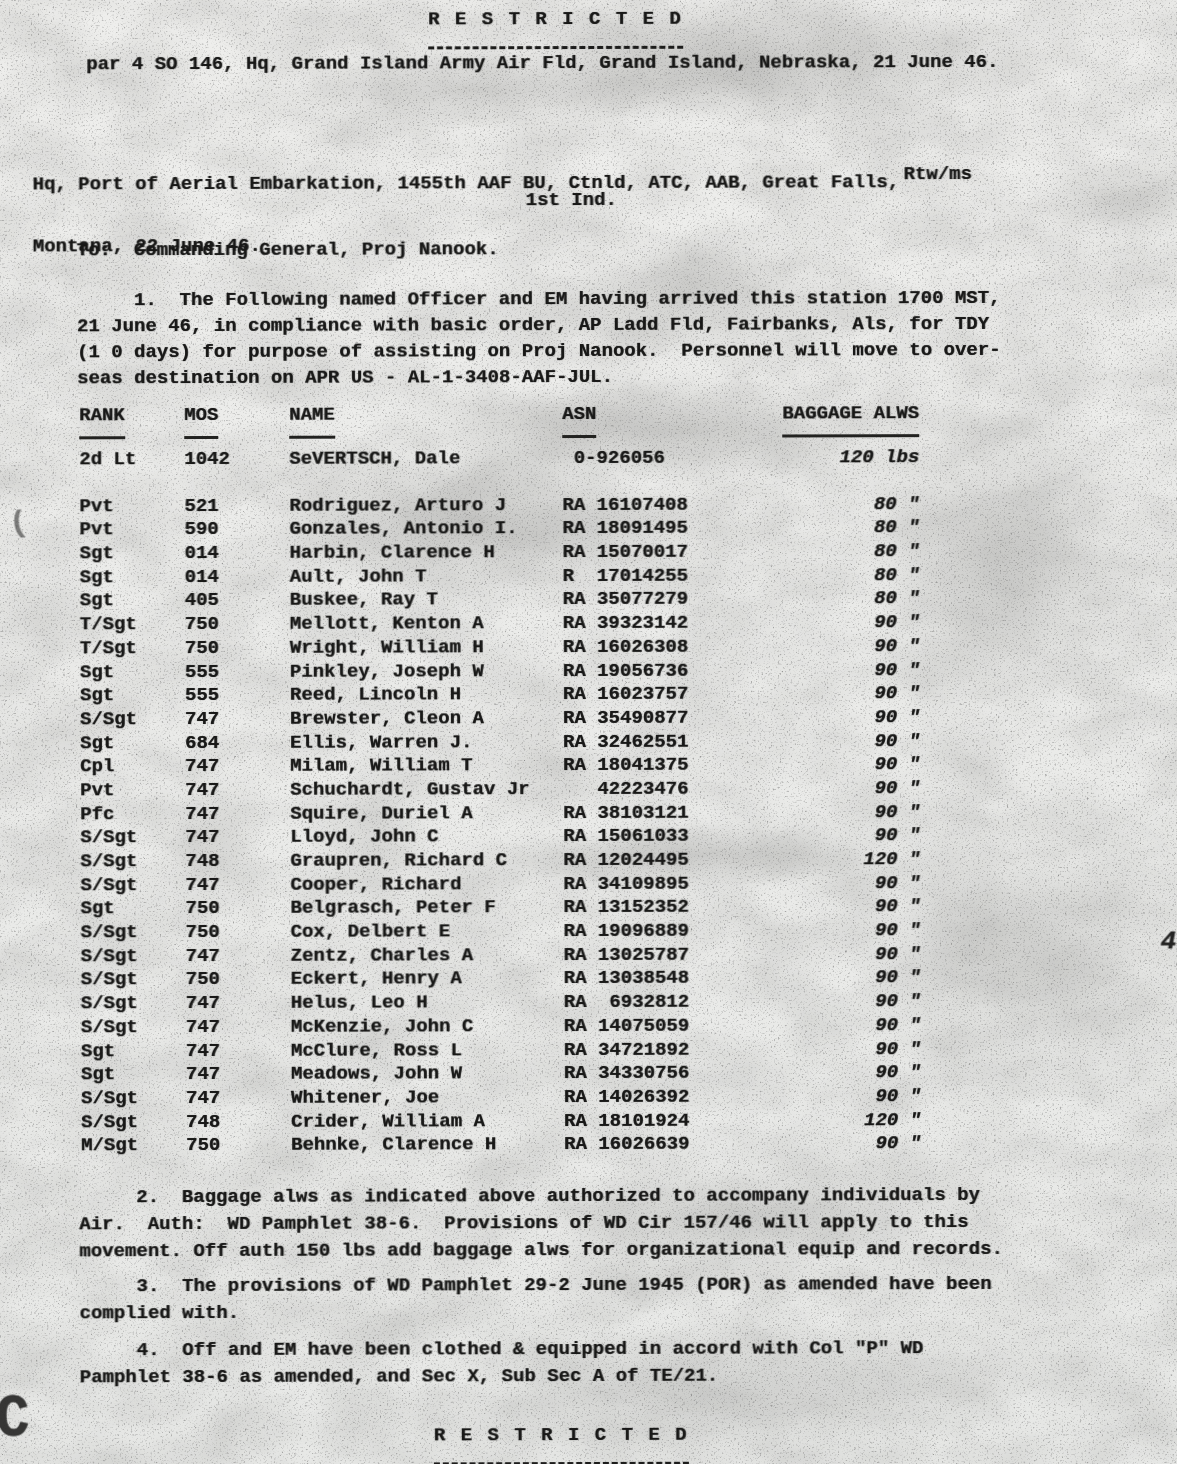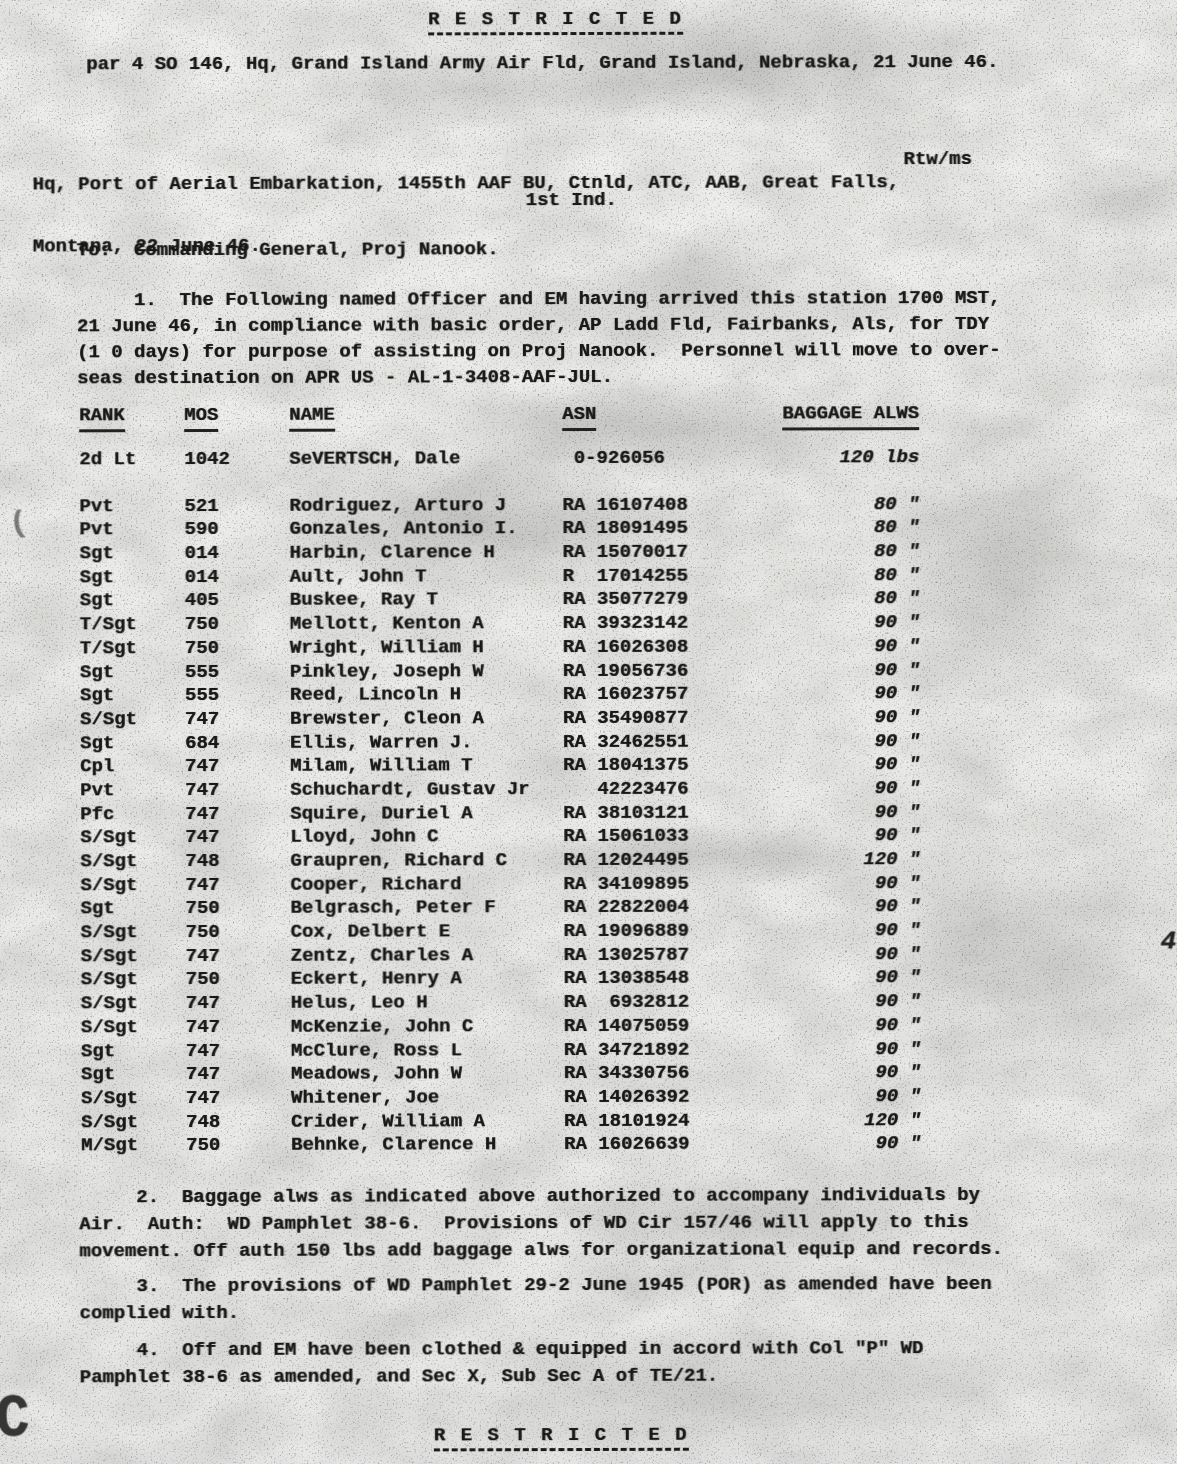--- a/index.html
+++ b/index.html
@@ -31,32 +31,32 @@
     color:#181817;
     font-size:19px;
     filter:blur(0.25px);
     text-shadow:0.4px 0.4px 0.7px rgba(25,25,25,.65), -0.2px 0 0.4px rgba(25,25,25,.35);
   }
   .abs{position:absolute;white-space:pre;}
   .restricted{
     font-size:19px;
     letter-spacing:2px;
     border-bottom:3px dashed #1c1c1b;
-    padding-bottom:2px;
+    padding-bottom:16px;
   }
   .lines div{line-height:26px;}
   .para2 div,.para3 div,.para4 div{line-height:27px;}
   .thead,.trow{
     display:grid;
     grid-template-columns:105px 105px 273px 180px 177px;
   }
   .hcell{
     justify-self:start;
     border-bottom:3px solid #222220;
-    padding-bottom:3px;
+    padding-bottom:10px;
     line-height:22px;
   }
   .hcell-baggage{justify-self:end;margin-left:15px;}
   .trow{height:23.7px;line-height:23.7px;}
   .trow:first-child{margin-bottom:23px;}
   .cell{white-space:pre;overflow:visible;}
   .cell-baggage{text-align:right;font-style:italic;}
   .mark{color:#242423;}
   .mark-paren{font-size:30px;opacity:.55;transform:rotate(-8deg);}
   .mark-bigc{font-size:56px;opacity:.9;transform:scaleY(1.1);}
@@ -83,21 +83,21 @@
   </svg>
 
   <div class="content">
 
     <div class="abs restricted" style="left:430px;top:8px;">R E S T R I C T E D</div>
 
     <div class="abs" style="left:88px;top:52px;">par 4 SO 146, Hq, Grand Island Army Air Fld, Grand Island, Nebraska, 21 June 46.</div>
 
     <div class="abs" style="left:527px;top:146px;margin-top:43px;">1st Ind.</div>
 
-    <div class="abs" style="left:905px;top:149px;">Rtw/ms</div>
+    <div class="abs" style="left:905px;top:164px;">Rtw/ms</div>
 
     <div class="abs" style="left:34px;top:172px;">Hq, Port of Aerial Embarkation, 1455th AAF BU, Ctnld, ATC, AAB, Great Falls,</div>
 
     <div class="abs" style="left:34px;top:195px;margin-top:39px;">Montana, 22 June 46.</div>
 
     <div class="abs" style="left:78px;top:238px;">To:  Commanding General, Proj Nanook.</div>
 
     <div class="abs lines" style="left:78px;top:286px;"><div>     1.  The Following named Officer and EM having arrived this station 1700 MST,</div><div>21 June 46, in compliance with basic order, AP Ladd Fld, Fairbanks, Als, for TDY</div><div>(1 0 days) for purpose of assisting on Proj Nanook.  Personnel will move to over-</div><div>seas destination on APR US - AL-1-3408-AAF-JUL.</div></div>
 
     <div class="abs thead" style="left:80px;top:403px;">
@@ -232,21 +232,21 @@
           <span class="cell cell-rank">S/Sgt</span>
           <span class="cell cell-mos">747</span>
           <span class="cell cell-name">Cooper, Richard</span>
           <span class="cell cell-asn">RA 34109895</span>
           <span class="cell cell-baggage">90 "</span>
         </div>
         <div class="trow">
           <span class="cell cell-rank">Sgt</span>
           <span class="cell cell-mos">750</span>
           <span class="cell cell-name">Belgrasch, Peter F</span>
-          <span class="cell cell-asn">RA 22822004</span>
+          <span class="cell cell-asn">RA 13152352</span>
           <span class="cell cell-baggage">90 "</span>
         </div>
         <div class="trow">
           <span class="cell cell-rank">S/Sgt</span>
           <span class="cell cell-mos">750</span>
           <span class="cell cell-name">Cox, Delbert E</span>
           <span class="cell cell-asn">RA 19096889</span>
           <span class="cell cell-baggage">90 "</span>
         </div>
         <div class="trow">

